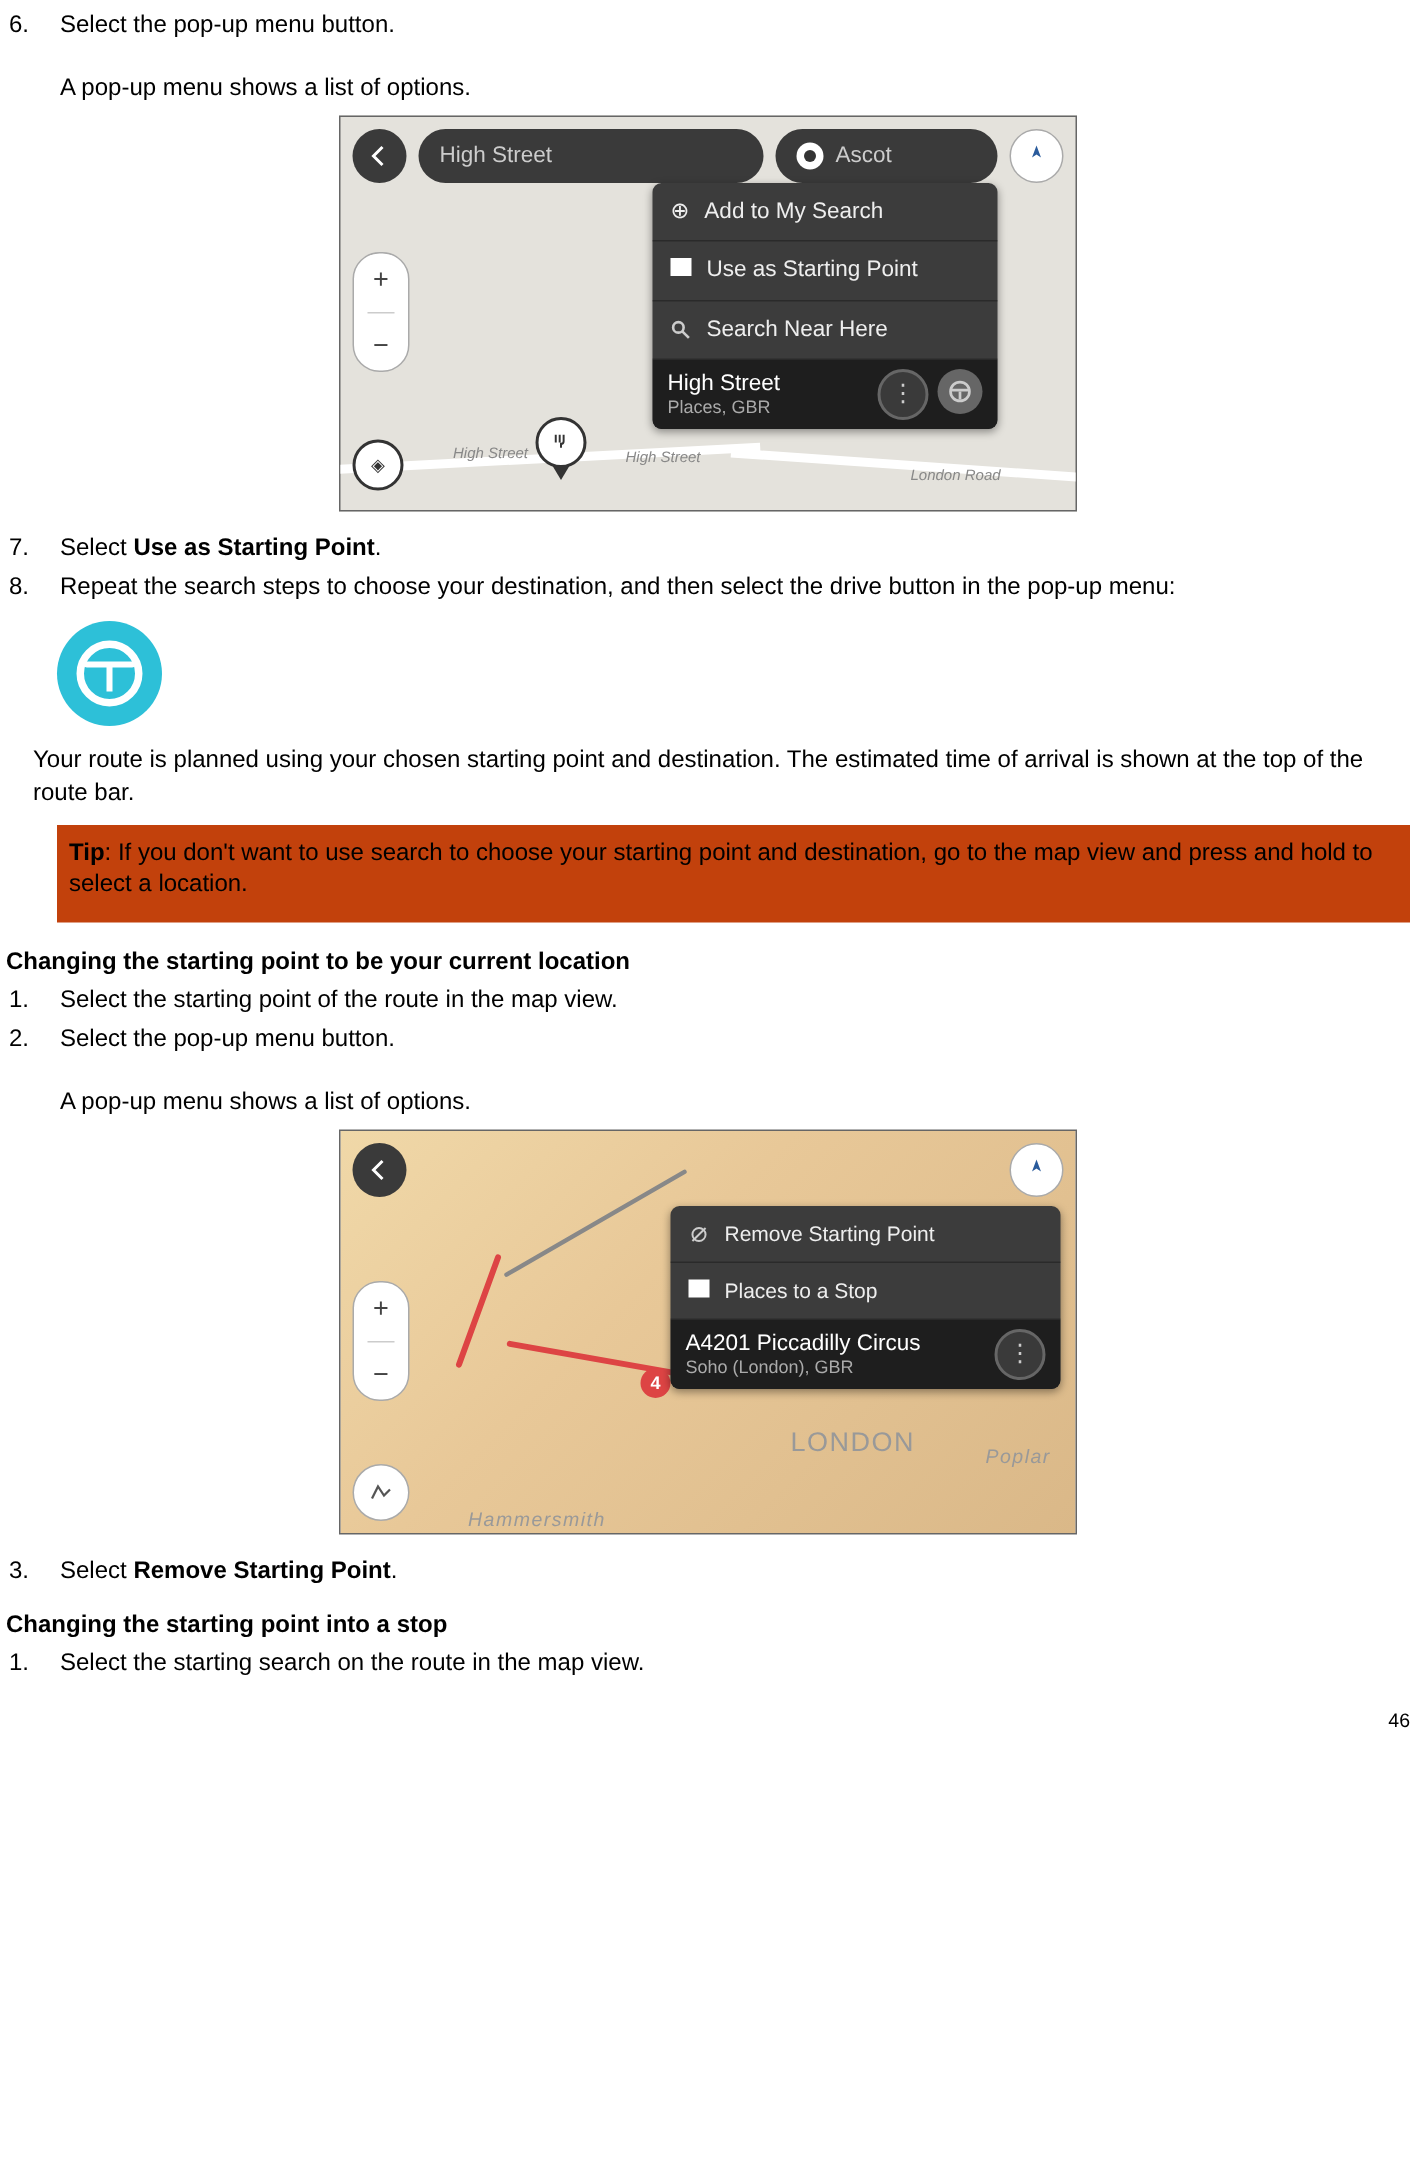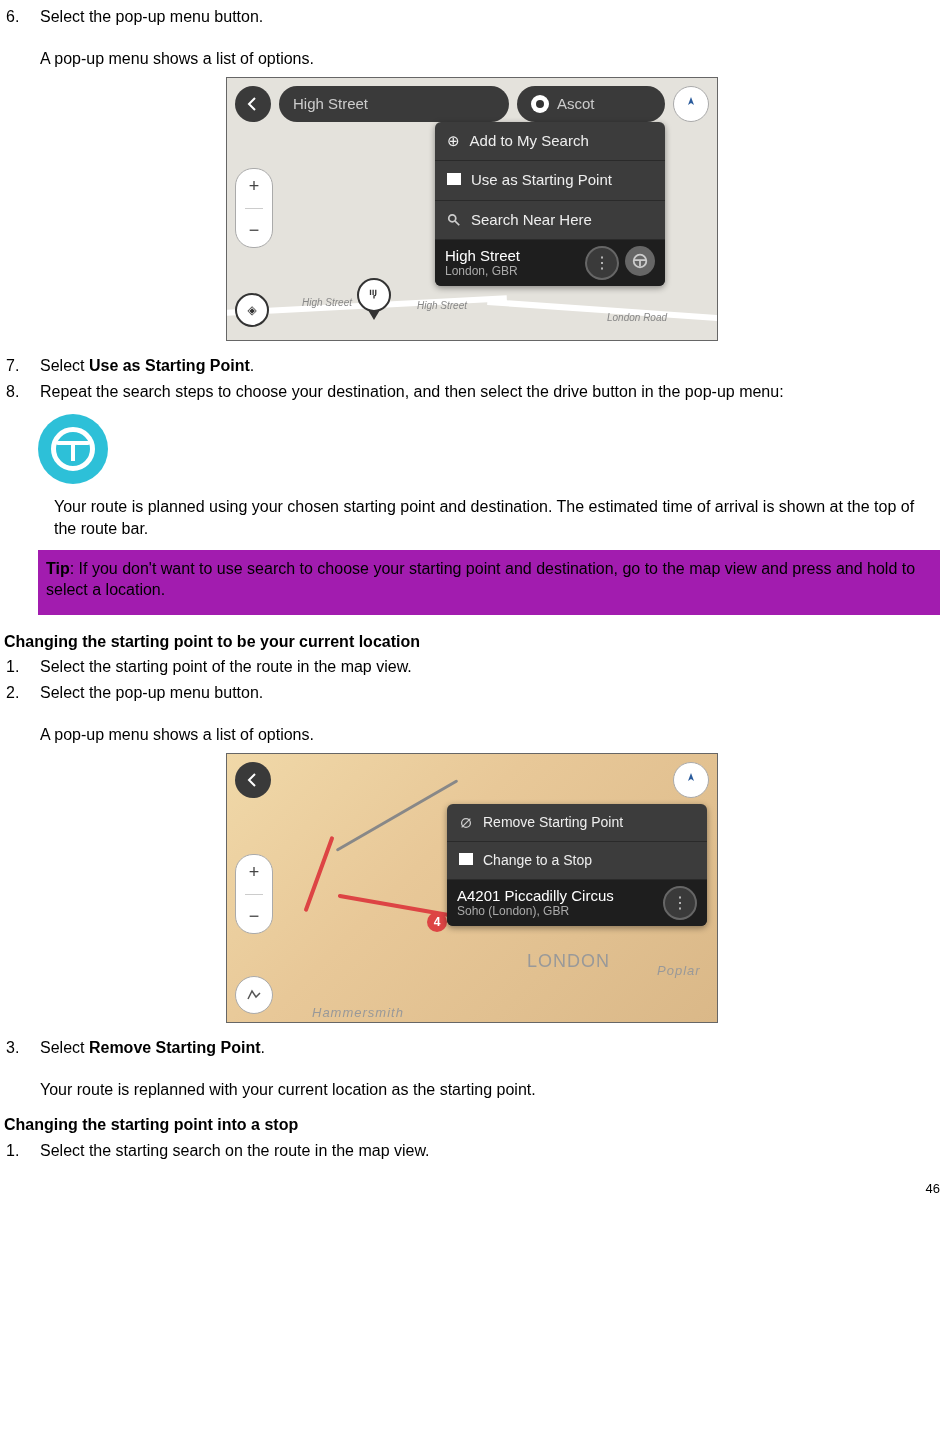--- a/index.html
+++ b/index.html
@@ -212,21 +212,21 @@
       position: absolute;
       left: 50%;
       top: 50%;
       width: 34px;
       height: 4px;
       background: #fff;
       transform: translate(-50%, -8px);
       border-radius: 2px;
     }
     .tip-box {
-      background: #a21caf;
+      background: #c2410c;
       padding: 6px 8px 8px 8px;
       margin: 10px 0 16px 34px;
     }
     .tip-box p {
       margin: 2px 0 6px 0;
     }
     .heading {
       font-weight: bold;
       margin: 14px 0 4px 0;
     }
@@ -346,21 +346,21 @@
           <svg width="14" height="14" viewBox="0 0 16 16">
               <circle cx="6" cy="6" r="4" stroke="#ccc" stroke-width="2" fill="none"></circle>
               <line x1="9" y1="9" x2="14" y2="14" stroke="#ccc" stroke-width="2"></line>
             </svg>
         </span>
         <span>Search Near Here</span>
       </div>
       <div class="popup-row footer">
         <div class="footer-text">
           <div class="footer-title">High Street</div>
-          <div class="footer-sub">London, GBR</div>
+          <div class="footer-sub">Places, GBR</div>
         </div>
         <div style="display:flex;gap:6px;">
           <div class="mini-round">⋮</div>
           <div class="drive-round">
             <svg width="18" height="18" viewBox="0 0 20 20">
                 <circle cx="10" cy="10" r="7" stroke="#ccc" stroke-width="2" fill="none"></circle>
                 <line x1="3" y1="9" x2="17" y2="9" stroke="#ccc" stroke-width="2"></line>
                 <line x1="10" y1="10" x2="10" y2="16" stroke="#ccc" stroke-width="2"></line>
               </svg>
           </div>
@@ -380,21 +380,21 @@
     <div class="list-num">8.</div>
     <div class="list-body">
       <div>Repeat the search steps to choose your destination, and then select the drive button in the pop-up menu:</div>
     </div>
   </div>
 
   <div class="drive-icon-large">
     <div class="wheel"></div>
   </div>
 
-  <div style="margin-left:50px;">Your route is planned using your chosen starting point and destination. The estimated time of arrival is shown at the top of the route bar.</div>
+  <div style="margin-left:18px;">Your route is planned using your chosen starting point and destination. The estimated time of arrival is shown at the top of the route bar.</div>
 
   <div class="tip-box">
     <p><span class="bold">Tip</span><span>: If you don't want to use search to choose your starting point and destination, go to the map view and press and hold to select a location.</span></p>
   </div>
 
   <div class="heading">Changing the starting point to be your current location</div>
 
   <div class="list-item">
     <div class="list-num">1.</div>
     <div class="list-body">Select the starting point of the route in the map view.</div>
@@ -447,37 +447,36 @@
         <span>
           <svg width="14" height="14" viewBox="0 0 16 16">
               <circle cx="8" cy="8" r="5" stroke="#ccc" stroke-width="1.5" fill="none"></circle>
               <line x1="3" y1="13" x2="13" y2="3" stroke="#ccc" stroke-width="1.5"></line>
             </svg>
         </span>
         <span>Remove Starting Point</span>
       </div>
       <div class="popup-row">
         <span><span class="white-flag"></span></span>
-        <span>Change to a Stop</span>
+        <span>Places to a Stop</span>
       </div>
       <div class="popup-row footer">
         <div class="footer-text">
           <div class="footer-title">A4201 Piccadilly Circus</div>
           <div class="footer-sub">Soho (London), GBR</div>
         </div>
         <div class="mini-round">⋮</div>
       </div>
     </div>
   </div>
 
   <div class="list-item">
     <div class="list-num">3.</div>
     <div class="list-body">
       <div><span>Select </span><span class="bold">Remove Starting Point</span><span>.</span></div>
-      <div class="sub-line">Your route is replanned with your current location as the starting point.</div>
     </div>
   </div>
 
   <div class="heading">Changing the starting point into a stop</div>
   <div class="list-item">
     <div class="list-num">1.</div>
     <div class="list-body">Select the starting search on the route in the map view.</div>
   </div>
 
   <div class="page-num">46</div>

